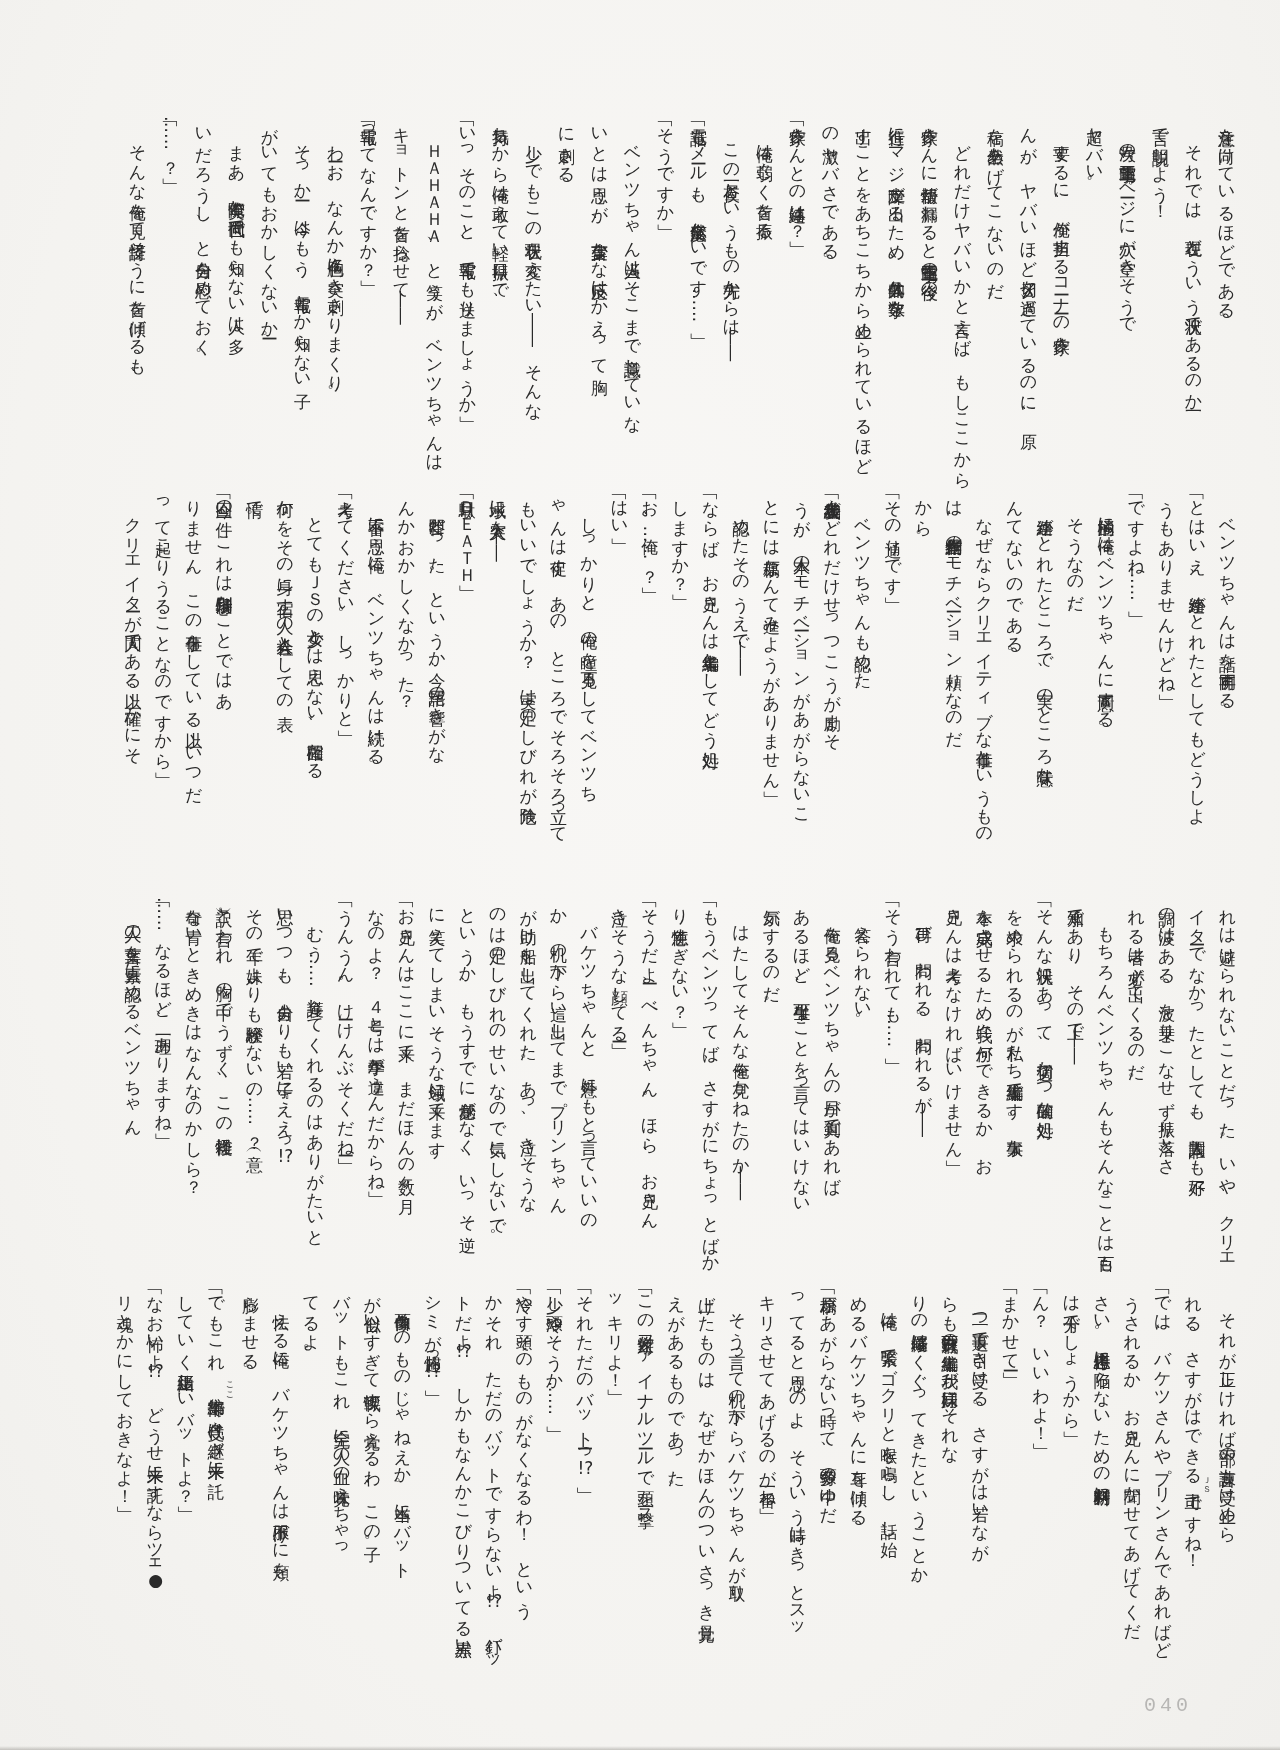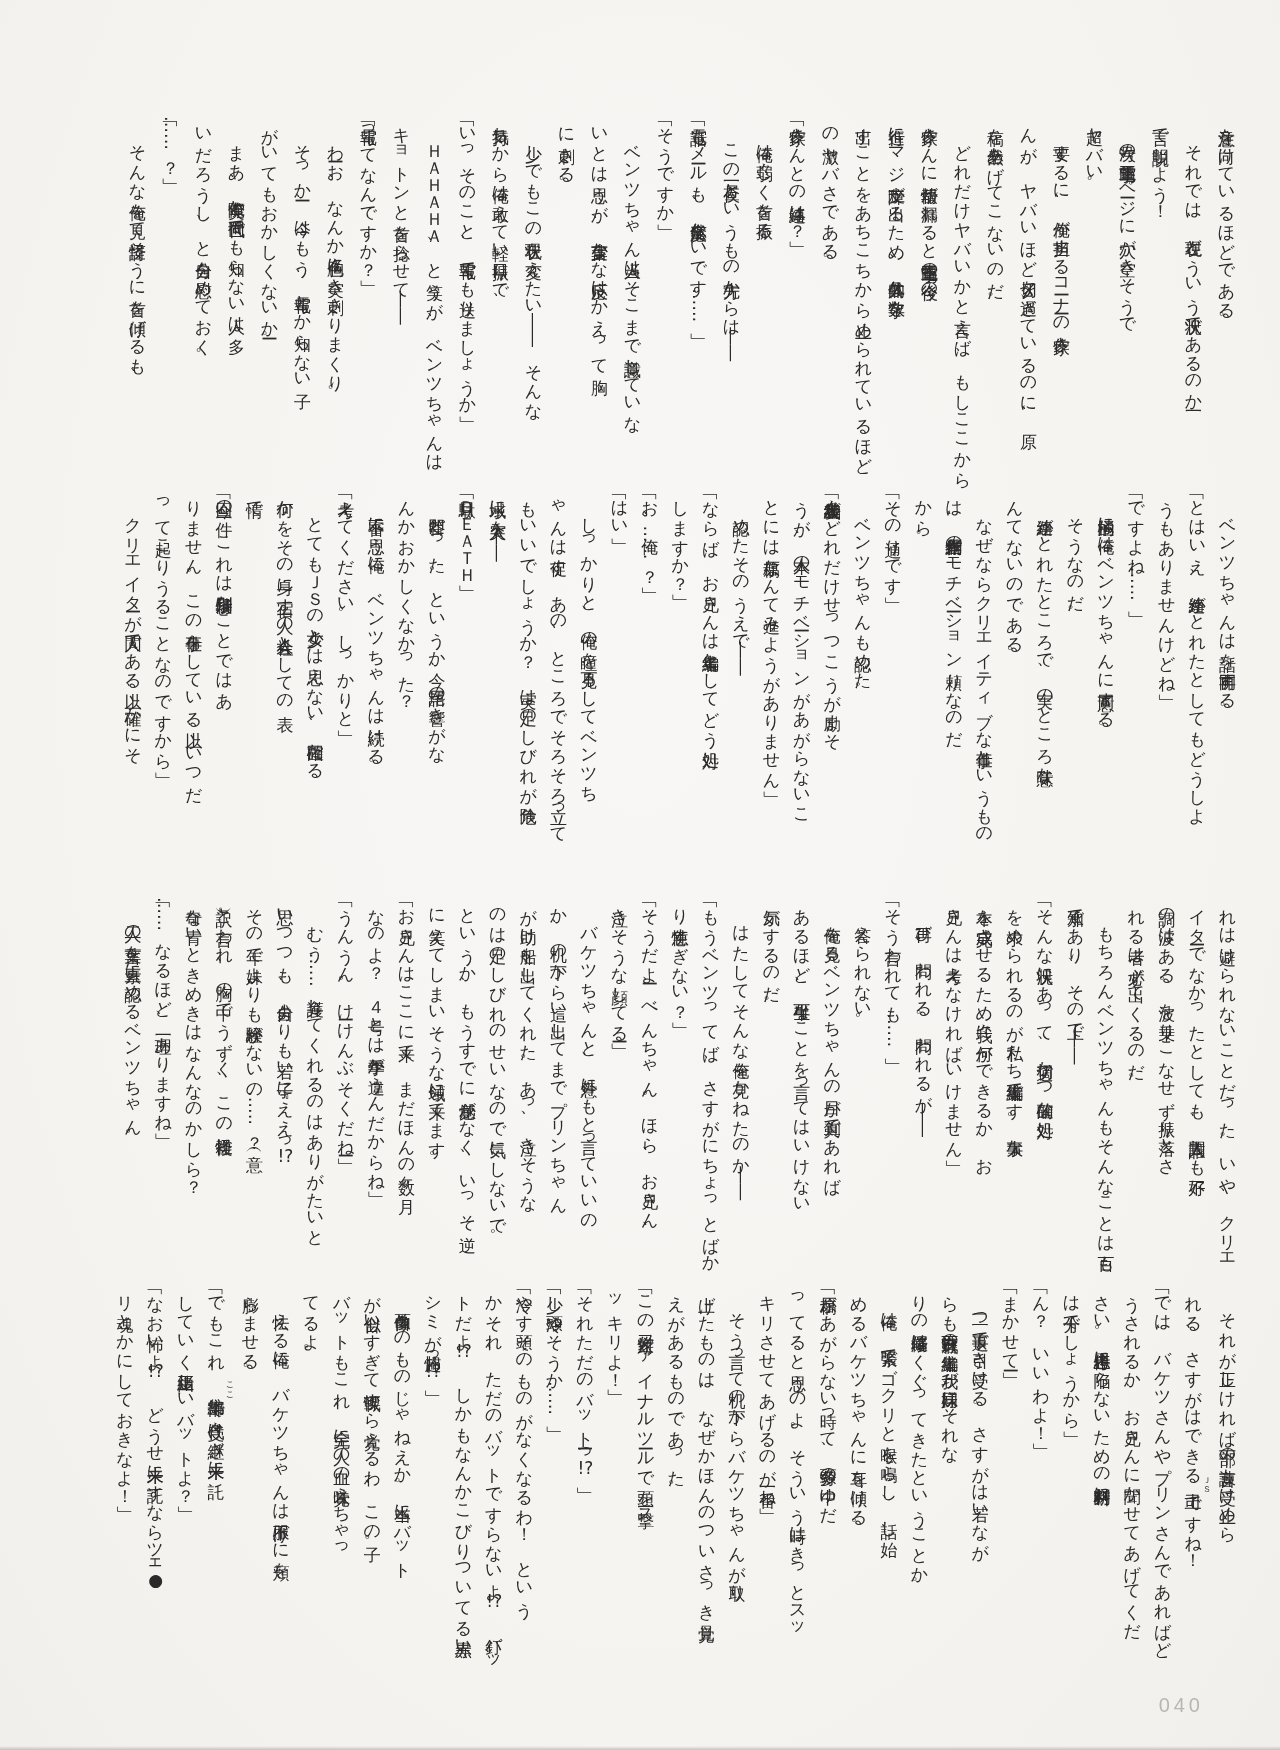--- a/index.html
+++ b/index.html
@@ -31,22 +31,22 @@
   .b3{top:897px;line-height:30.4px;}
   .b4{top:1284px;line-height:30.4px;}
   .tcy{
     text-combine-upright:all;
     -webkit-text-combine:horizontal;
   }
   ruby{ruby-align:center;}
   ruby rt{font-size:8.5px;letter-spacing:0;color:#3a3a3a;}
   .pageno{
     position:absolute;
-    top:1694px;right:76px;
-    font-family:Liberation Sans, sans-serif;
+    top:1694px;right:88px;
+    font-family:Liberation Mono, monospace;
     font-size:20px;
     letter-spacing:4px;
     color:#b7b6b4;
   }
   .bottom-edge{
     position:absolute;
     left:0;bottom:0;width:100%;height:4px;
     background:linear-gradient(to bottom,rgba(160,158,152,0),rgba(140,138,132,.45));
   }
 </style>

